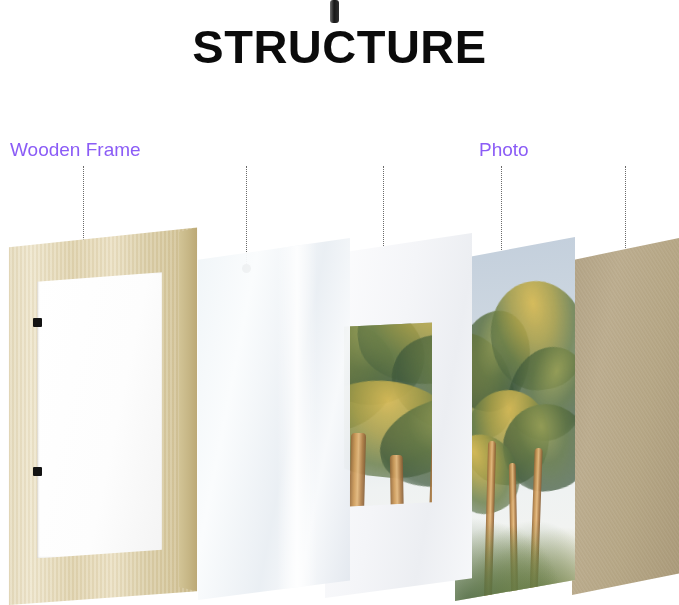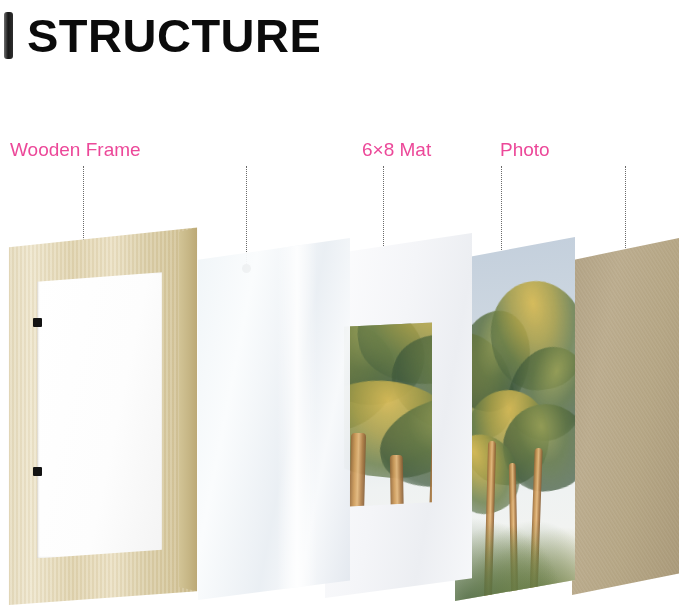--- a/index.html
+++ b/index.html
@@ -18,20 +18,21 @@
 
   
   .title-row {
     position: absolute;
     left: 0px;
     top: 0px;
     width: 679px;
     height: 70px;
     display: flex;
     align-items: center;
+    flex-direction: column;
   }
   .title-bar {
     width: 9px;
     height: 47px;
     margin-left: 4px;
     margin-right: 14px;
     border-radius: 3px;
     background: linear-gradient(90deg, #6e6e6e 0%, #181818 45%, #2f2f2f 100%);
   }
   .title-text {
@@ -47,21 +48,21 @@
     position: absolute;
     left: 0;
     top: 138px;
     width: 679px;
     height: 26px;
   }
   .label {
     position: absolute;
     top: 0;
     font-size: 19px;
-    color: #ec4899;
+    color: #8b5cf6;
     white-space: nowrap;
     line-height: 24px;
   }
 
   
   .leader {
     position: absolute;
     width: 1px;
     border-left: 1px dotted #6a6a6a;
   }
@@ -276,22 +277,21 @@
 </head>
 <body>
 
 <div class="title-row">
   <div class="title-bar"></div>
   <div class="title-text">STRUCTURE</div>
 </div>
 
 <div class="labels">
   <div class="label" style="left:10px">Wooden Frame</div>
-  <div class="label" style="left:362px">6×8 Mat</div>
-  <div class="label" style="left:500px">Photo</div>
+  <div class="label" style="left:479px">Photo</div>
 </div>
 
 <div>
   <div class="leader" style="left:83px;  top:166px; height:110px;"></div>
   <div class="leader-dot" style="left:83px;  top:272px;"></div>
 
   <div class="leader" style="left:246px; top:166px; height:102px;"></div>
   <div class="leader-dot" style="left:246px; top:264px;"></div>
 
   <div class="leader" style="left:383px; top:166px; height:104px;"></div>

